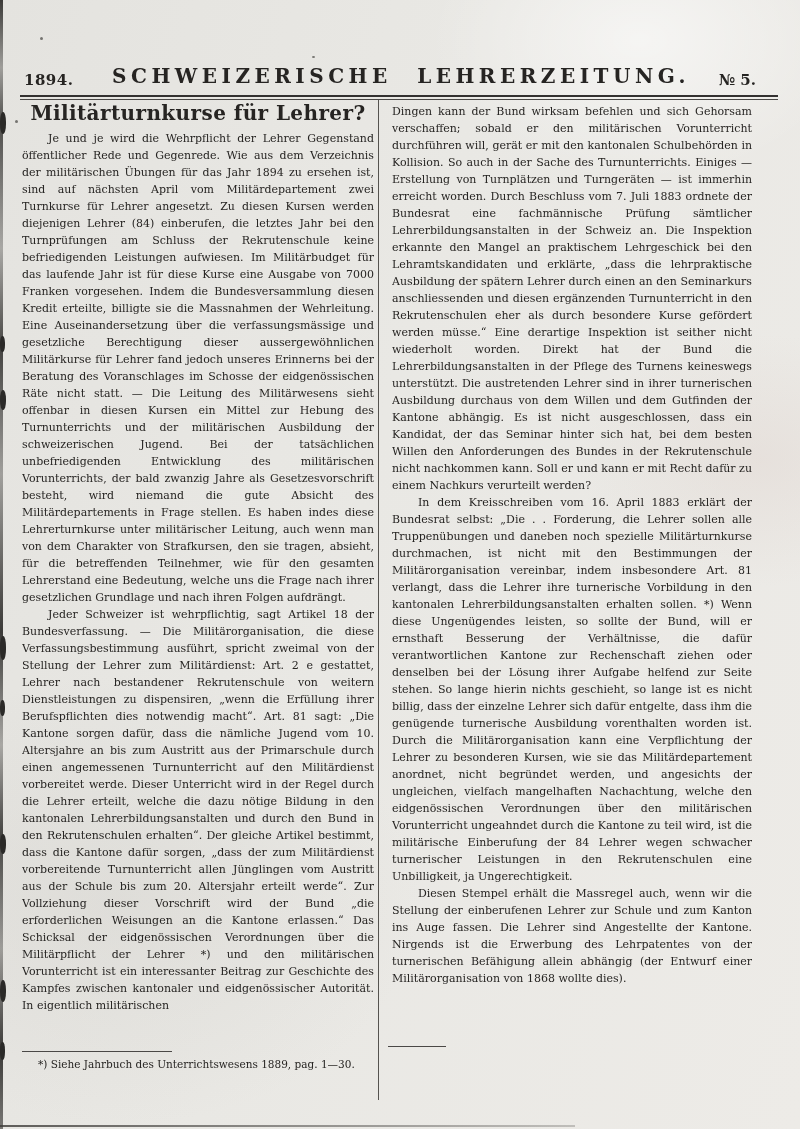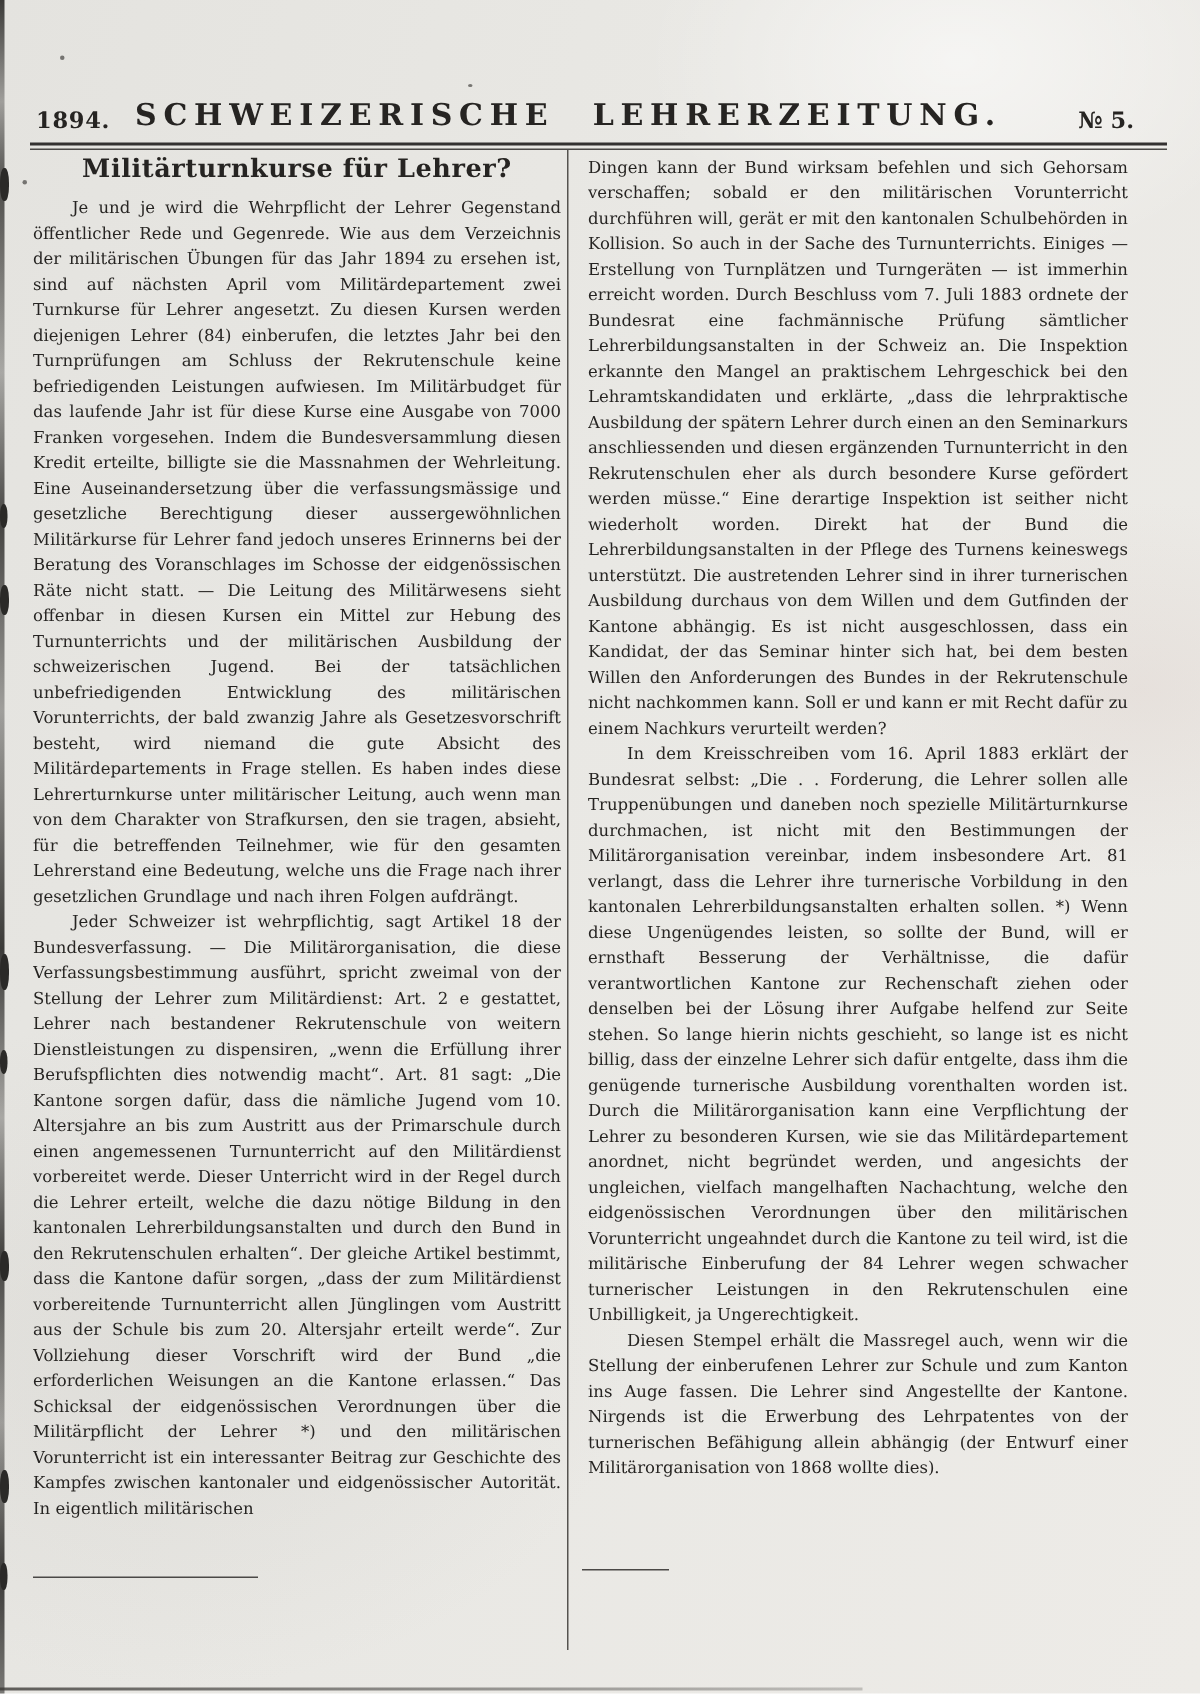--- a/index.html
+++ b/index.html
@@ -17,21 +17,21 @@
   }
   .page { position: absolute; inset: 0; }
 
   
   .masthead-year {
     position: absolute; left: 24px; top: 71px;
     font-size: 15px; font-weight: bold; letter-spacing: 0.5px;
   }
   .masthead-title {
     position: absolute; left: 90px; right: 110px; top: 64px;
-    text-align: left;
+    text-align: right;
     font-size: 20px; font-weight: bold;
     letter-spacing: 4.5px; word-spacing: 14px;
     white-space: nowrap;
   }
   .masthead-issue {
     position: absolute; right: 44px; top: 71px;
     font-size: 15px; font-weight: bold;
   }
   .header-rule-thick {
     position: absolute; left: 20px; right: 22px; top: 95px;
@@ -50,21 +50,21 @@
   .col {
     position: absolute;
     font-size: 11px; line-height: 17px;
     text-align: justify;
   }
   .col-left  { left: 22px;  width: 352px; top: 103px; height: 945px; overflow: hidden; }
   .col-right { left: 392px; width: 360px; top: 103px; height: 940px; overflow: hidden; }
 
   .article-title {
     text-align: center;
-    font-size: 17px; font-weight: bold;
+    font-size: 20px; font-weight: bold;
     margin: 2px 0 8px 0;
     text-indent: 0;
     letter-spacing: 0.4px;
   }
   .col p { margin: 0; text-indent: 26px; }
   .col p.continuation { text-indent: 0; }
 
   
   .footnote-rule {
     position: absolute; height: 1px; background: #4a4846;
@@ -128,20 +128,21 @@
     <p>Jeder Schweizer ist wehrpflichtig, sagt Artikel 18 der Bundesverfassung. — Die Militärorganisation, die diese Verfassungsbestimmung ausführt, spricht zweimal von der Stellung der Lehrer zum Militärdienst: Art. 2 e gestattet, Lehrer nach bestandener Rekrutenschule von weitern Dienstleistungen zu dispensiren, „wenn die Erfüllung ihrer Berufspflichten dies notwendig macht“. Art. 81 sagt: „Die Kantone sorgen dafür, dass die nämliche Jugend vom 10. Altersjahre an bis zum Austritt aus der Primarschule durch einen angemessenen Turnunterricht auf den Militärdienst vorbereitet werde. Dieser Unterricht wird in der Regel durch die Lehrer erteilt, welche die dazu nötige Bildung in den kantonalen Lehrerbildungsanstalten und durch den Bund in den Rekrutenschulen erhalten“. Der gleiche Artikel bestimmt, dass die Kantone dafür sorgen, „dass der zum Militärdienst vorbereitende Turnunterricht allen Jünglingen vom Austritt aus der Schule bis zum 20. Altersjahr erteilt werde“. Zur Vollziehung dieser Vorschrift wird der Bund „die erforderlichen Weisungen an die Kantone erlassen.“ Das Schicksal der eidgenössischen Verordnungen über die Militärpflicht der Lehrer *) und den militärischen Vorunterricht ist ein interessanter Beitrag zur Geschichte des Kampfes zwischen kantonaler und eidgenössischer Autorität. In eigentlich militärischen</p>
   </div>
 
   <div class="col col-right">
     <p class="continuation">Dingen kann der Bund wirksam befehlen und sich Gehorsam verschaffen; sobald er den militärischen Vorunterricht durchführen will, gerät er mit den kantonalen Schulbehörden in Kollision. So auch in der Sache des Turnunterrichts. Einiges — Erstellung von Turnplätzen und Turngeräten — ist immerhin erreicht worden. Durch Beschluss vom 7. Juli 1883 ordnete der Bundesrat eine fachmännische Prüfung sämtlicher Lehrerbildungsanstalten in der Schweiz an. Die Inspektion erkannte den Mangel an praktischem Lehrgeschick bei den Lehramtskandidaten und erklärte, „dass die lehrpraktische Ausbildung der spätern Lehrer durch einen an den Seminarkurs anschliessenden und diesen ergänzenden Turnunterricht in den Rekrutenschulen eher als durch besondere Kurse gefördert werden müsse.“ Eine derartige Inspektion ist seither nicht wiederholt worden. Direkt hat der Bund die Lehrerbildungsanstalten in der Pflege des Turnens keineswegs unterstützt. Die austretenden Lehrer sind in ihrer turnerischen Ausbildung durchaus von dem Willen und dem Gutfinden der Kantone abhängig. Es ist nicht ausgeschlossen, dass ein Kandidat, der das Seminar hinter sich hat, bei dem besten Willen den Anforderungen des Bundes in der Rekrutenschule nicht nachkommen kann. Soll er und kann er mit Recht dafür zu einem Nachkurs verurteilt werden?</p>
     <p>In dem Kreisschreiben vom 16. April 1883 erklärt der Bundesrat selbst: „Die . . Forderung, die Lehrer sollen alle Truppenübungen und daneben noch spezielle Militärturnkurse durchmachen, ist nicht mit den Bestimmungen der Militärorganisation vereinbar, indem insbesondere Art. 81 verlangt, dass die Lehrer ihre turnerische Vorbildung in den kantonalen Lehrerbildungsanstalten erhalten sollen. *) Wenn diese Ungenügendes leisten, so sollte der Bund, will er ernsthaft Besserung der Verhältnisse, die dafür verantwortlichen Kantone zur Rechenschaft ziehen oder denselben bei der Lösung ihrer Aufgabe helfend zur Seite stehen. So lange hierin nichts geschieht, so lange ist es nicht billig, dass der einzelne Lehrer sich dafür entgelte, dass ihm die genügende turnerische Ausbildung vorenthalten worden ist. Durch die Militärorganisation kann eine Verpflichtung der Lehrer zu besonderen Kursen, wie sie das Militärdepartement anordnet, nicht begründet werden, und angesichts der ungleichen, vielfach mangelhaften Nachachtung, welche den eidgenössischen Verordnungen über den militärischen Vorunterricht ungeahndet durch die Kantone zu teil wird, ist die militärische Einberufung der 84 Lehrer wegen schwacher turnerischer Leistungen in den Rekrutenschulen eine Unbilligkeit, ja Ungerechtigkeit.</p>
     <p>Diesen Stempel erhält die Massregel auch, wenn wir die Stellung der einberufenen Lehrer zur Schule und zum Kanton ins Auge fassen. Die Lehrer sind Angestellte der Kantone. Nirgends ist die Erwerbung des Lehrpatentes von der turnerischen Befähigung allein abhängig (der Entwurf einer Militärorganisation von 1868 wollte dies).</p>
   </div>
 
   <div class="footnote-rule footnote-rule-left"></div>
+  <div class="footnote footnote-left">*) Siehe Jahrbuch des Unterrichtswesens 1889, pag. 1—30.</div>
   <div class="footnote-rule footnote-rule-right"></div>
 
   <div class="edge-strip"></div>
   <div class="smudge smudge-1"></div>
   <div class="smudge smudge-2"></div>
   <div class="smudge smudge-3"></div>
   <div class="smudge smudge-4"></div>
   <div class="smudge smudge-5"></div>
   <div class="smudge smudge-6"></div>
   <div class="smudge smudge-7"></div>

